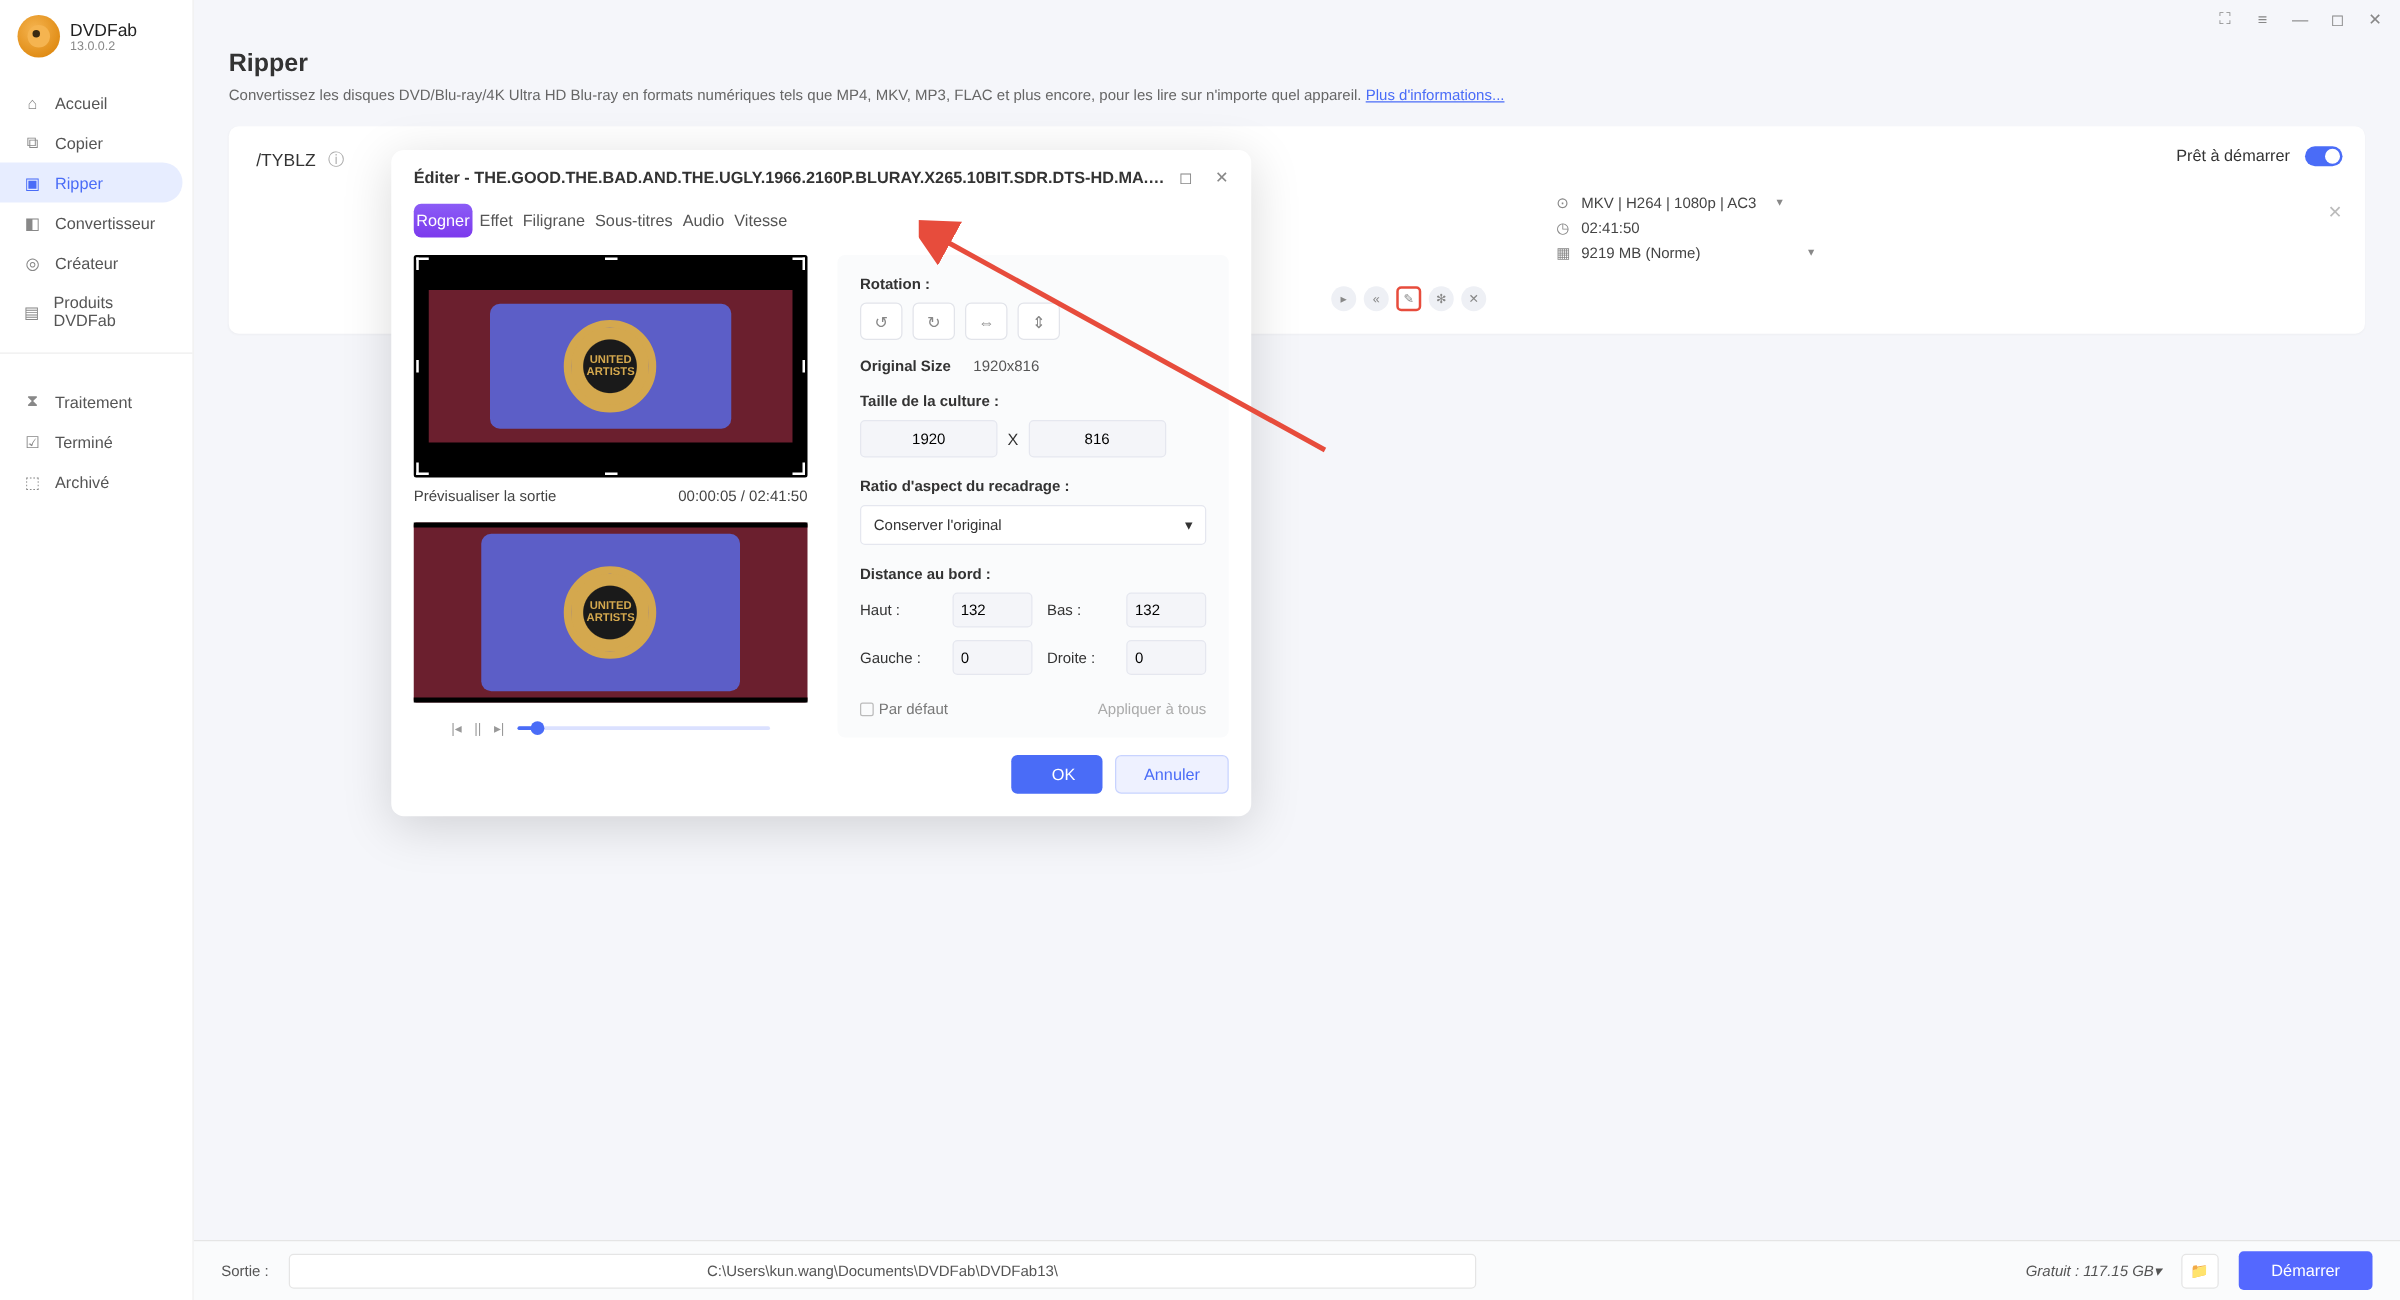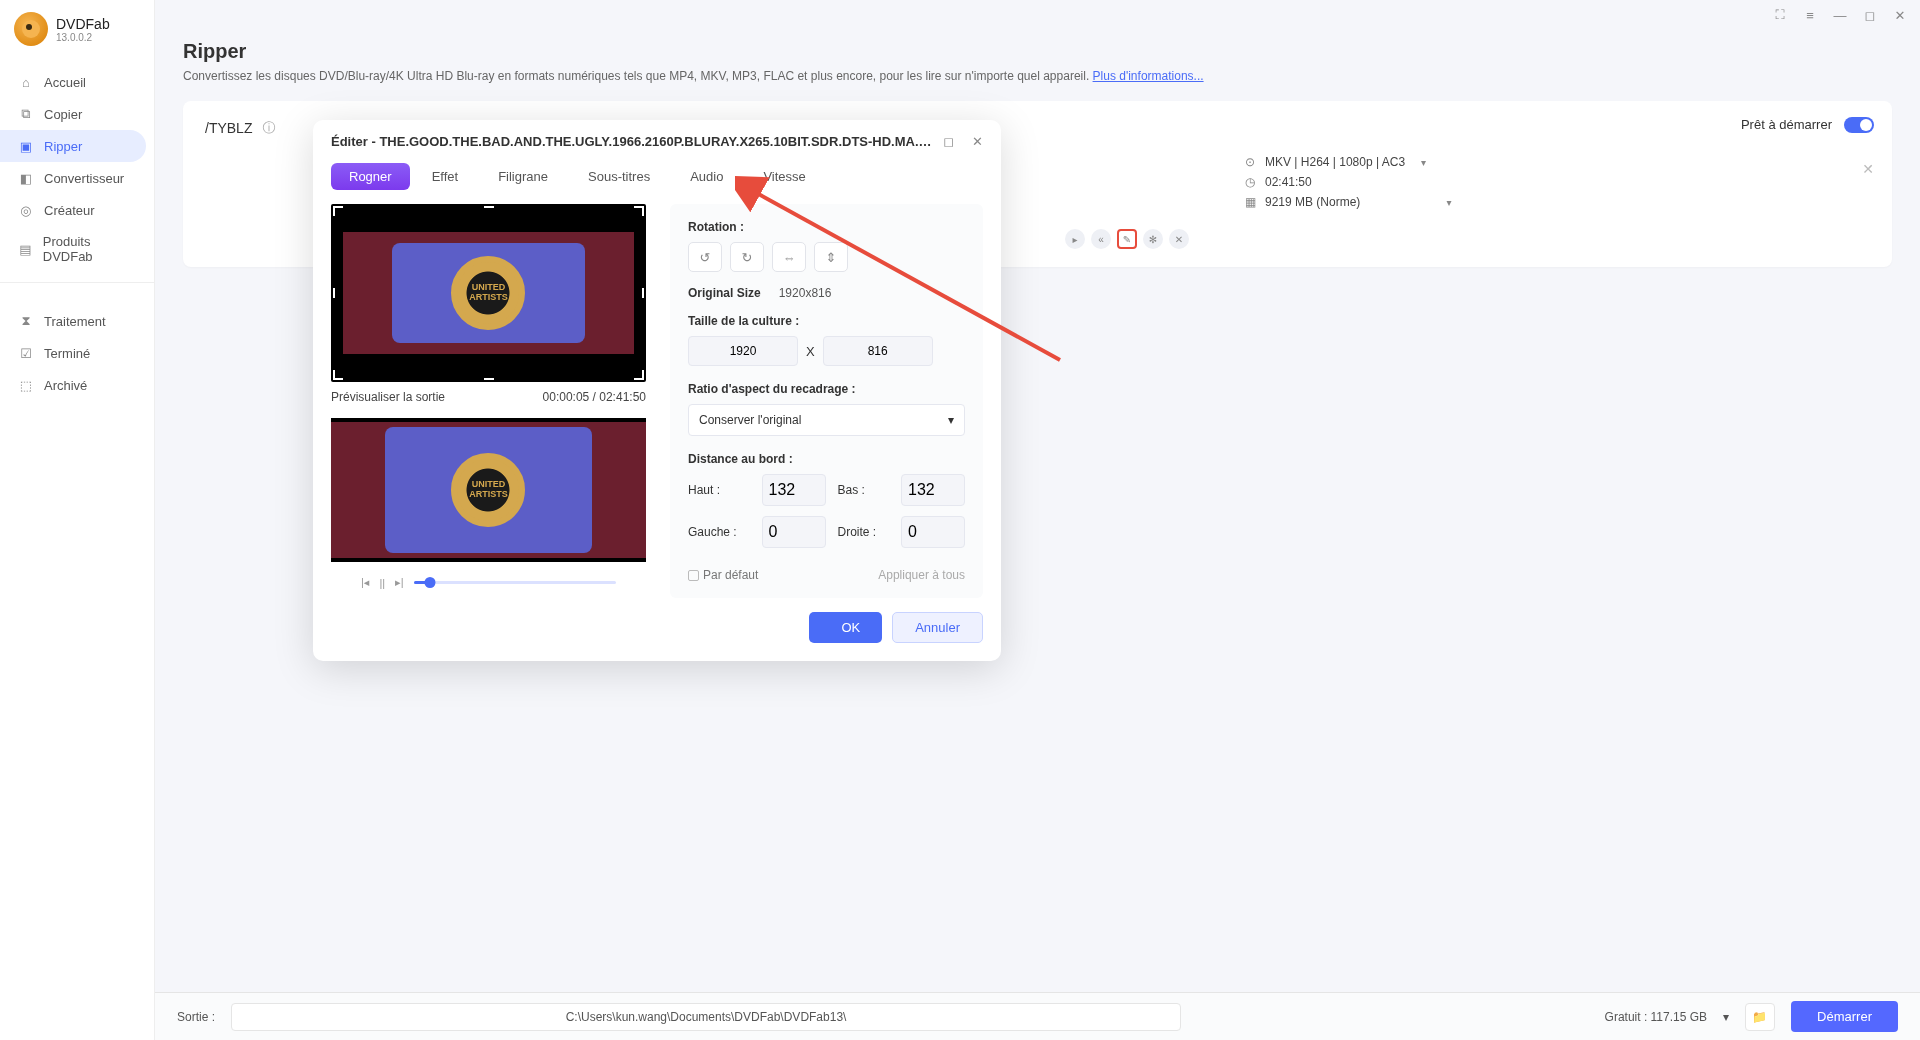--- a/index.html
+++ b/index.html
@@ -45,31 +45,31 @@
 .action-row { margin-top: 20px; margin-left: 860px; display:flex; gap:6px; }
 .act-btn { width:20px; height:20px; border-radius:50%; background:#eef0f5; display:flex; align-items:center; justify-content:center; color:#888; font-size:10px; cursor:pointer;}
 .act-btn.highlighted { border:2px solid #e74c3c; border-radius:4px; background:#fff;}
 
 
 .arrow-svg { position: absolute; pointer-events: none; z-index: 500; }
 
 
 .footer { height: 48px; border-top: 1px solid #e5e5e5; background: #fafbfc; display: flex; align-items: center; padding: 0 22px; gap: 16px; font-size: 12px; color: #555; }
 .path-box { flex: 1; background: #fff; border: 1px solid #e5e5e5; border-radius: 4px; padding: 6px 10px; max-width: 950px; text-align: center; }
-.free-space { margin-left:auto; display:flex; align-items:center; gap:16px;}
+.free-space { margin-left:auto; display:flex; align-items:center; gap:0;font-style:italic;}
 .folder-btn { width:30px; height:28px; border:1px solid #e5e5e5; border-radius:4px; background:#fff; display:flex; align-items:center; justify-content:center; color:#aaa;}
 .start-btn { background:#5468ff; color:#fff; border:none; border-radius:4px; padding:8px 26px; font-size:13px; cursor:pointer;}
 
 
 .modal { position: absolute; left: 158px; top: 120px; width: 688px; background: #fff; border-radius: 10px; box-shadow: 0 8px 40px rgba(0,0,0,0.15); z-index: 400; padding-bottom: 14px;}
 .modal-head { display:flex; align-items:center; padding: 14px 18px 6px; }
 .modal-title { font-size: 13px; font-weight:600; color:#333; flex:1; white-space:nowrap; overflow:hidden; text-overflow:ellipsis; padding-right:10px;}
 .modal-ctrl { display:flex; gap:18px; color:#888;}
 .modal-tabs { display:flex; gap:4px; padding: 8px 18px 14px; align-items:center;}
-.mtab { padding: 6px 18px; border-radius: 6px; font-size: 13px; cursor:pointer; color:#555;}
+.mtab { padding: 6px 2px; border-radius: 6px; font-size: 13px; cursor:pointer; color:#555;}
 .mtab.active { background: #7c3aed; color:#fff; background:#8b5cf6; background:linear-gradient(#8b5cf6,#7c3aed);}
 .modal-body { display:flex; gap: 24px; padding: 0 18px;}
 .preview-col { width: 315px; }
 .preview-box { width:100%; height:178px; background:#000; position:relative; border-radius:2px; overflow:hidden;}
 .pv-inner { position:absolute; left:12px; right:12px; top:28px; bottom:28px; background:#6b1f2e; display:flex; align-items:center; justify-content:center;}
 .pv-center { width:66%; height:82%; background:#5c5ec7; border-radius:8px; display:flex; align-items:center; justify-content:center;}
 .pv-logo { width:74px; height:74px; border-radius:50%; background:radial-gradient(circle,#1a1a1a 48%, #d4a84e 50%); border:6px solid #d4a84e; display:flex; align-items:center; justify-content:center; color:#d4a84e; font-size:9px; text-align:center; font-weight:bold; line-height:1.1;}
 .crop-corner { position:absolute; width:10px; height:10px; border:2px solid #fff;}
 .cc-tl{top:2px;left:2px;border-right:none;border-bottom:none;} .cc-tr{top:2px;right:2px;border-left:none;border-bottom:none;}
 .cc-bl{bottom:2px;left:2px;border-right:none;border-top:none;} .cc-br{bottom:2px;right:2px;border-left:none;border-top:none;}
@@ -91,21 +91,21 @@
 .form-col { flex:1; background:#fafbfc; border-radius:6px; padding:16px 18px; display:flex; flex-direction:column;}
 .f-label { font-size:12px; font-weight:600; color:#333; margin-bottom:8px;}
 .rot-btns { display:flex; gap:8px; margin-bottom:14px;}
 .rot-btn { width:34px; height:30px; border:1px solid #e2e4ea; border-radius:5px; display:flex; align-items:center; justify-content:center; color:#888; background:#fff; cursor:pointer;}
 .f-row { display:flex; align-items:center; gap:12px; margin-bottom:14px; font-size:12px;}
 .f-val { color:#555;}
 .size-inputs{display:flex;align-items:center;gap:8px;}
 .num-in { width:110px; padding:7px; text-align:center; border:1px solid #e5e7ef; border-radius:4px; background:#f4f5f9; font-size:12px;}
 .sel { width:100%; padding:8px 10px; border:1px solid #e5e7ef; border-radius:4px; background:#fff; font-size:12px; display:flex; justify-content:space-between; align-items:center;}
 .edge-grid{display:grid; grid-template-columns:auto 64px auto 64px; gap:10px 12px; align-items:center; font-size:12px;}
-.edge-in{padding:6px; border:1px solid #e5e7ef; border-radius:4px; background:#f4f5f9; text-align:left; font-size:16px;}
+.edge-in{padding:6px; border:1px solid #e5e7ef; border-radius:4px; background:#f4f5f9; text-align:left; font-size:12px;}
 .form-foot{margin-top:auto; display:flex; justify-content:space-between; font-size:12px; color:#777; padding-top:20px;}
 .form-foot span{cursor:pointer;}
 .chk{display:inline-block;width:11px;height:11px;border:1px solid #bbb;border-radius:2px;margin-right:4px;vertical-align:middle;}
 
 .modal-foot { display:flex; justify-content:flex-end; gap:10px; padding:14px 18px 4px;}
 .btn{padding:7px 22px;border-radius:5px;font-size:13px;border:none;cursor:pointer;}
 .btn-ok{background:#4a6cf7;color:#ffffff;padding-left:32px;}
 .btn-cancel{background:#eef1ff;color:#4a6cf7;border:1px solid #c8d3ff;}
 </style>
 </head>

